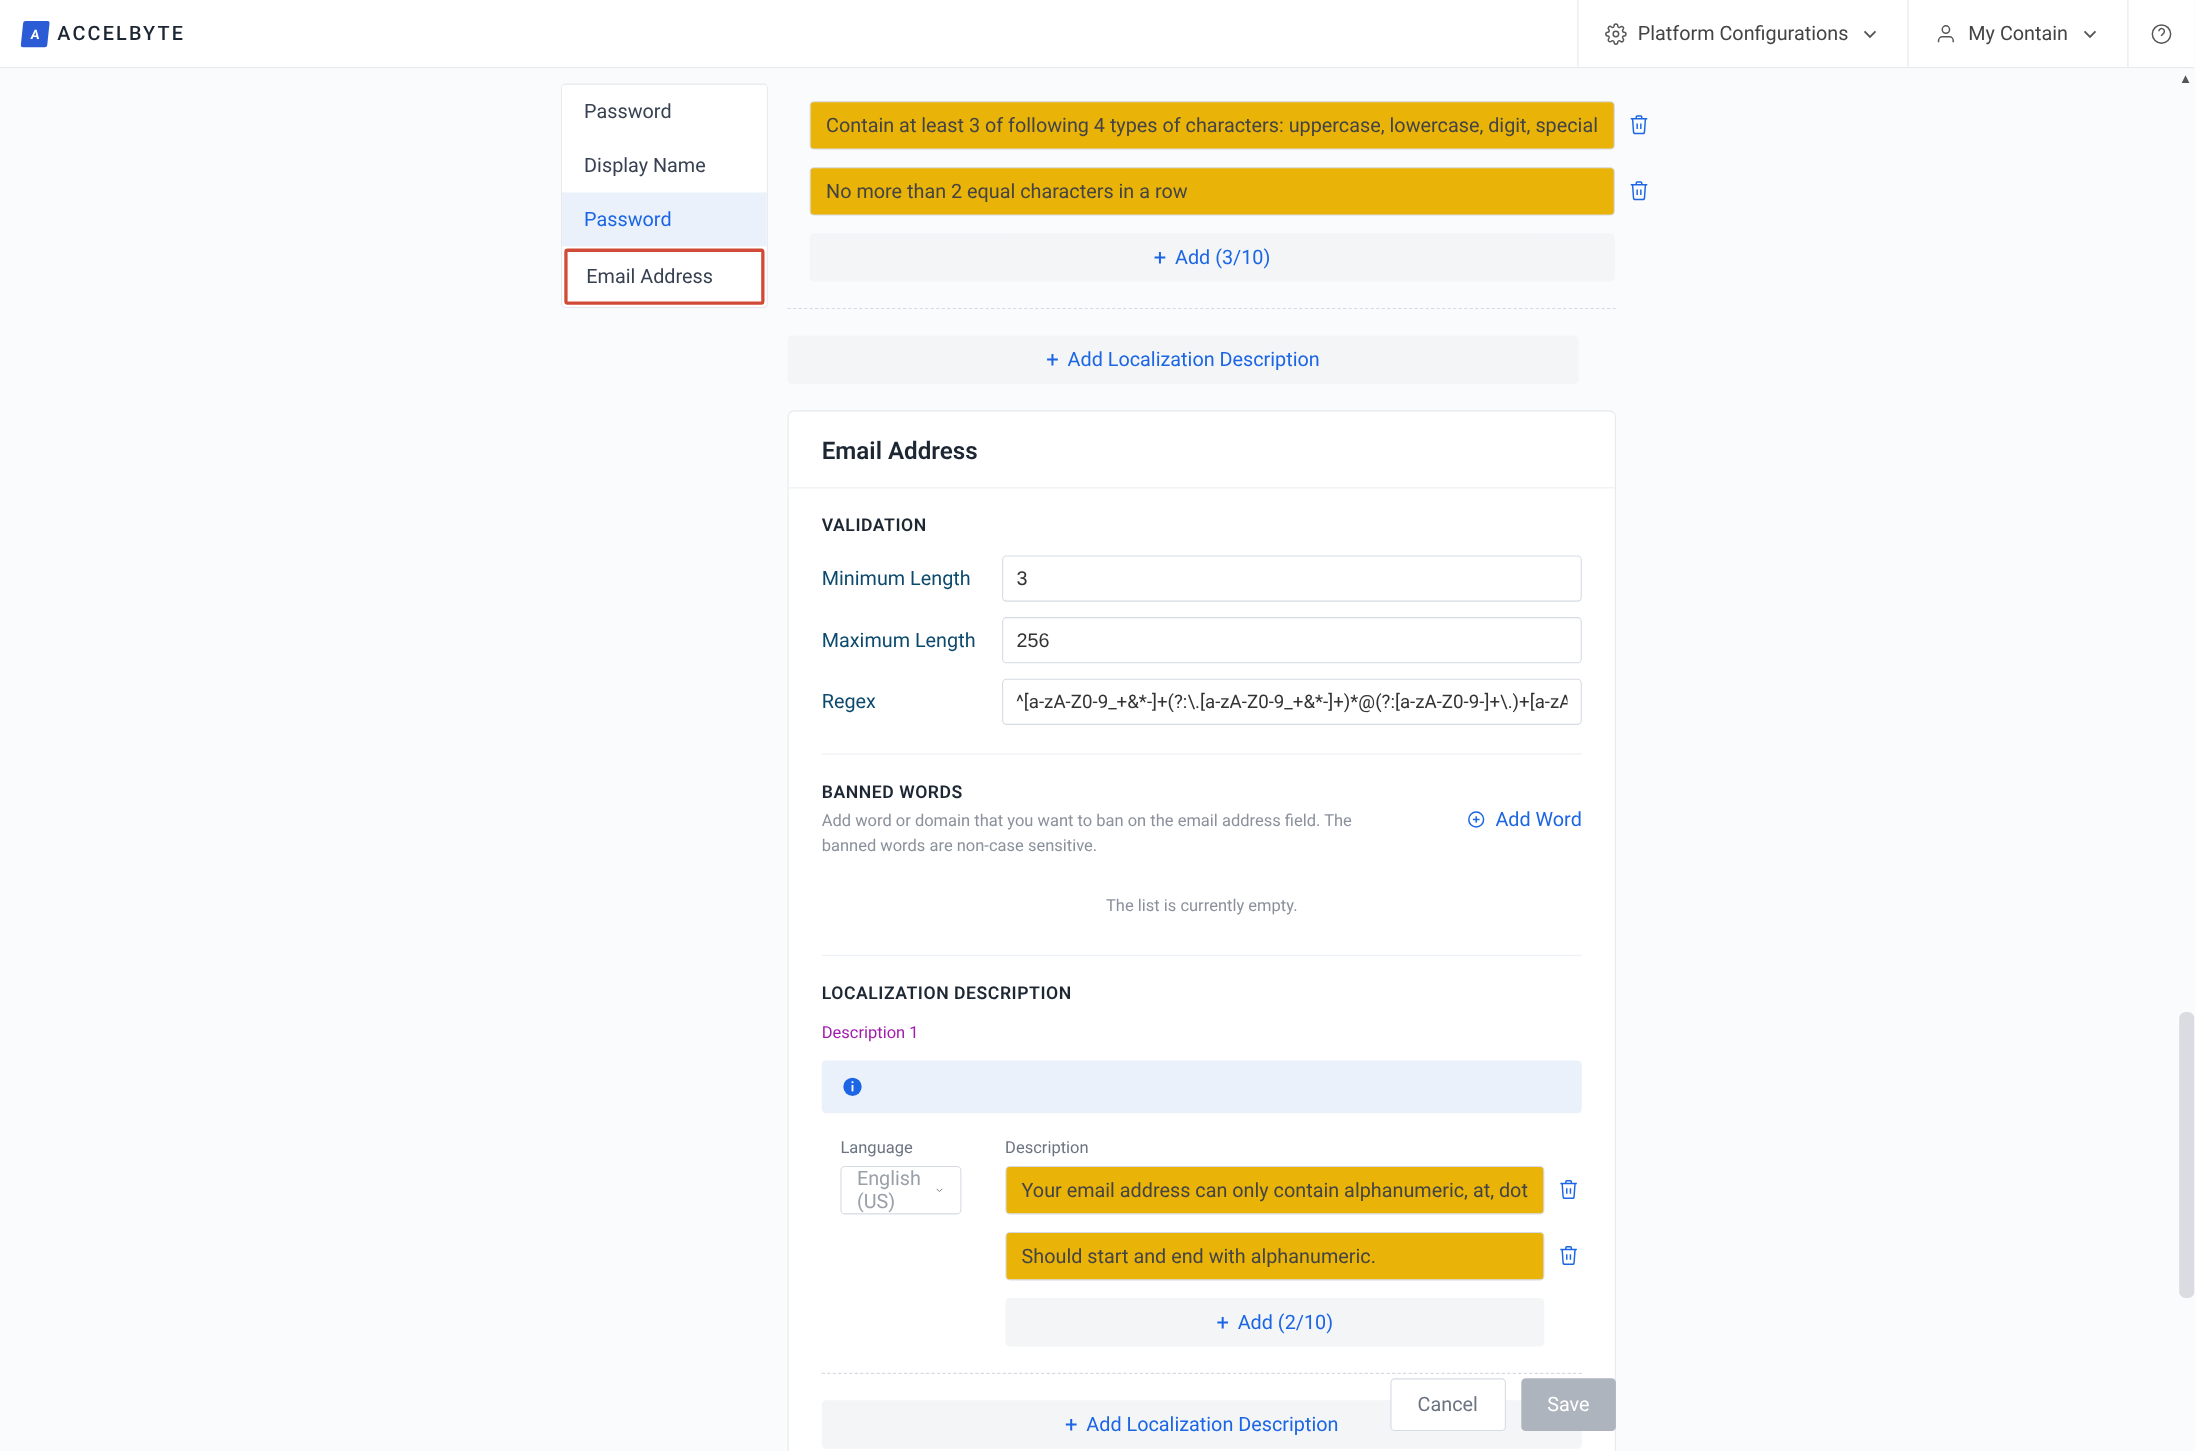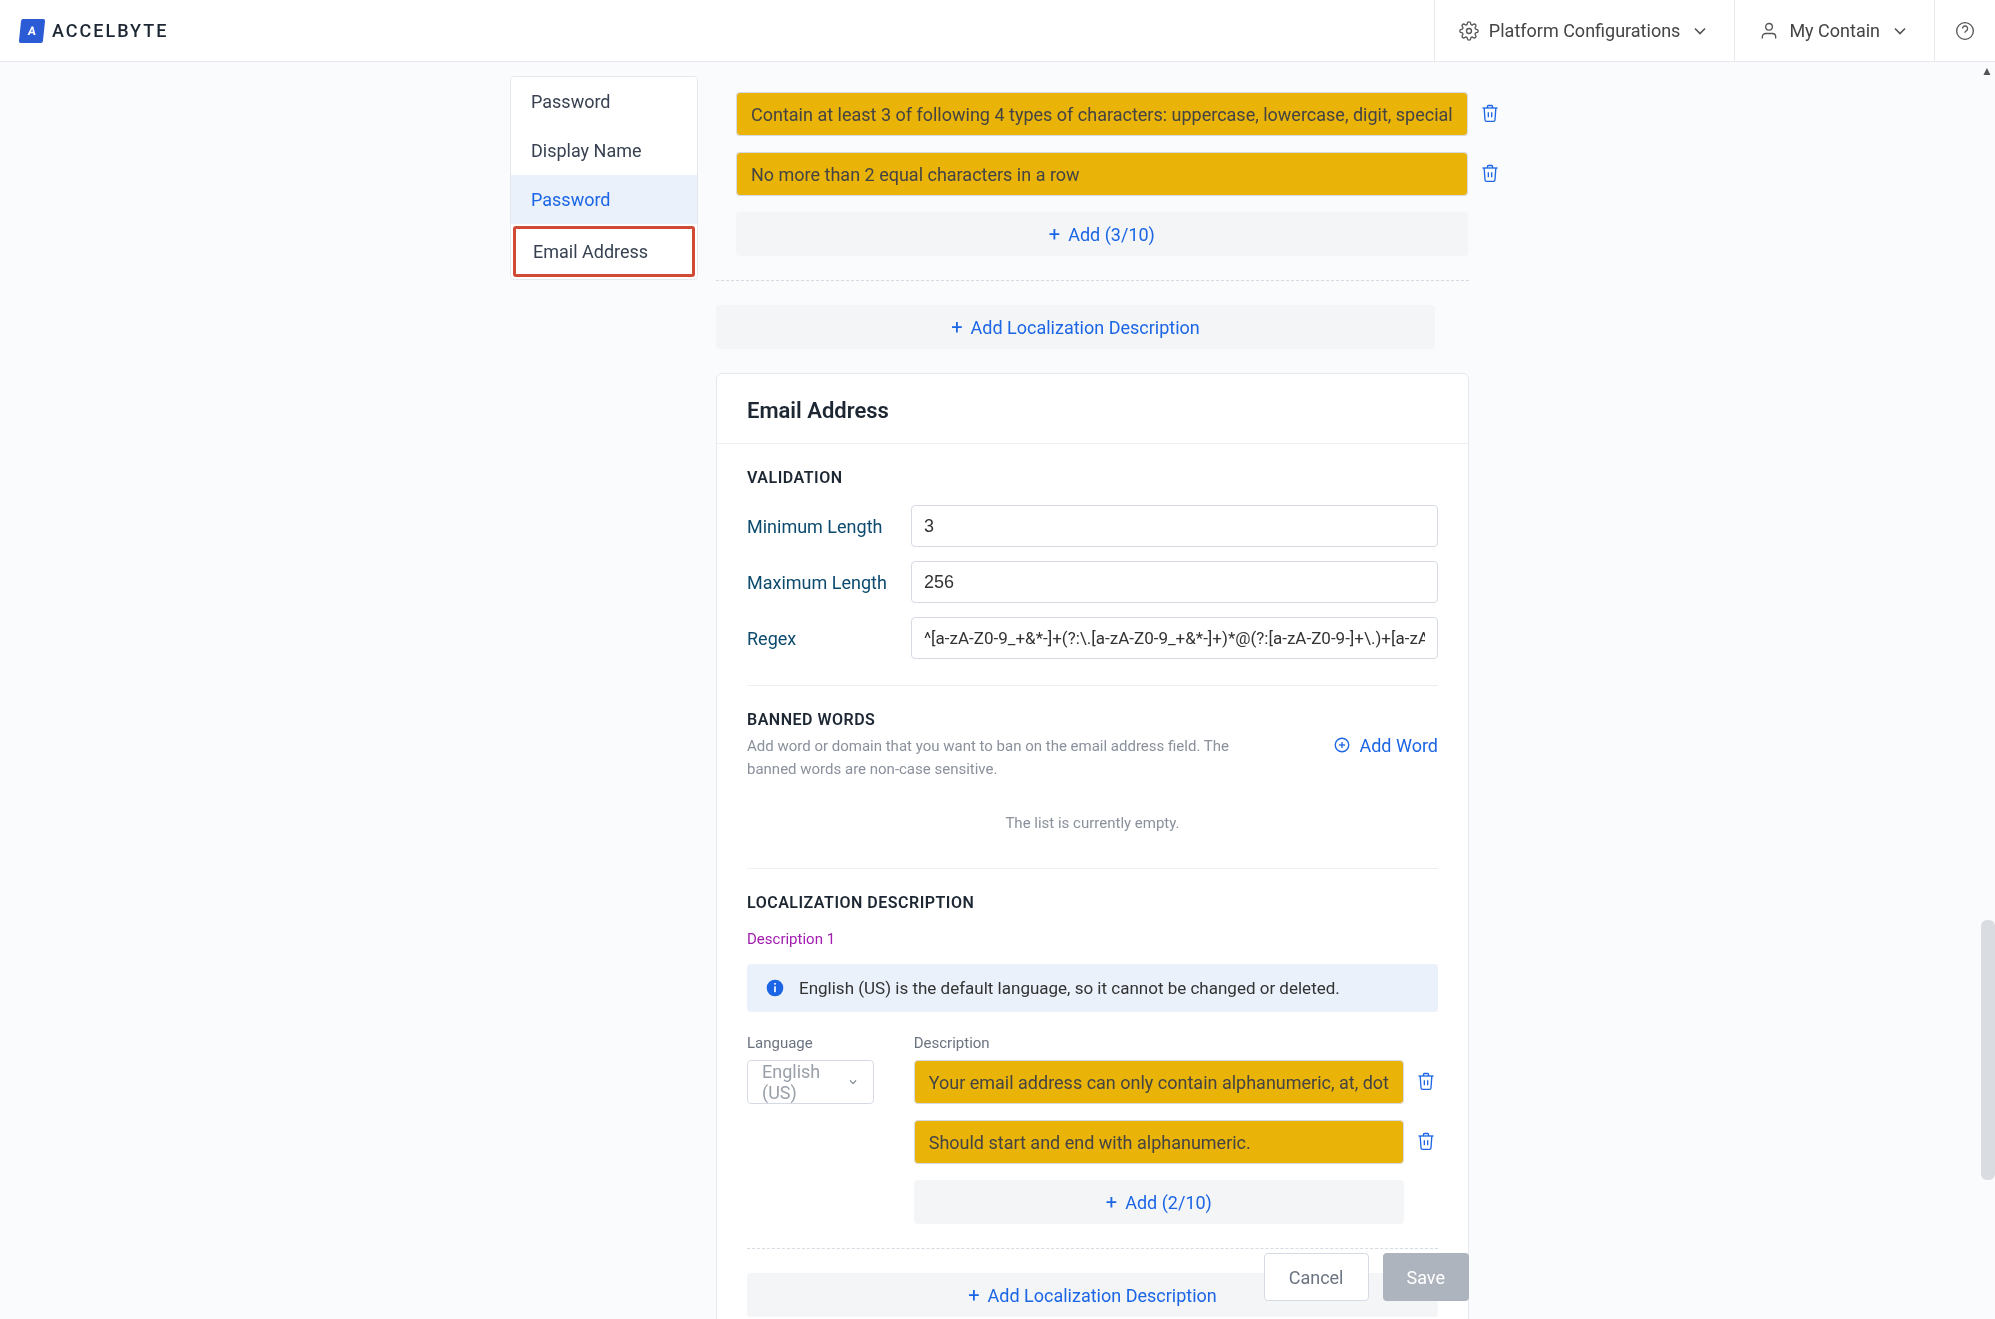--- a/index.html
+++ b/index.html
@@ -222,21 +222,21 @@
   padding: 14px 18px;
   display: flex;
   align-items: center;
   gap: 14px;
   font-size: 17px;
   color: #333;
   margin-bottom: 22px;
 }
 .info-banner svg { width: 20px; height: 20px; fill: #1c66e5; flex-shrink: 0; }
 
-.two-col { display: flex; gap: 40px; }
+.two-col { display: flex; gap: 40px; margin-left: 17px; }
 .col-lang { width: 220px; }
 .col-desc { flex: 1; }
 .small-label { font-size: 15px; color: #6b7481; margin-bottom: 8px; }
 .select-like {
   height: 44px;
   border: 1px solid #d6dbe3;
   border-radius: 4px;
   background: #fff;
   display: flex;
   align-items: center;
@@ -429,21 +429,20 @@
 
         <div class="section-heading">LOCALIZATION DESCRIPTION</div>
         <div class="desc-sub-heading">Description 1</div>
 
         <div class="info-banner">
           <svg viewBox="0 0 24 24">
               <circle cx="12" cy="12" r="10"></circle>
               <rect x="11" y="10" width="2" height="7" fill="#fff"></rect>
               <rect x="11" y="6" width="2" height="2" fill="#fff"></rect>
             </svg>
-          <span>English (US) is the default language, so it cannot be changed or deleted.</span>
         </div>
 
         <div class="two-col">
           <div class="col-lang">
             <div class="small-label">Language</div>
             <div class="select-like">
               <span>English (US)</span>
               <svg viewBox="0 0 24 24" stroke-width="2">
                   <polyline points="6 9 12 15 18 9"></polyline>
                 </svg>

